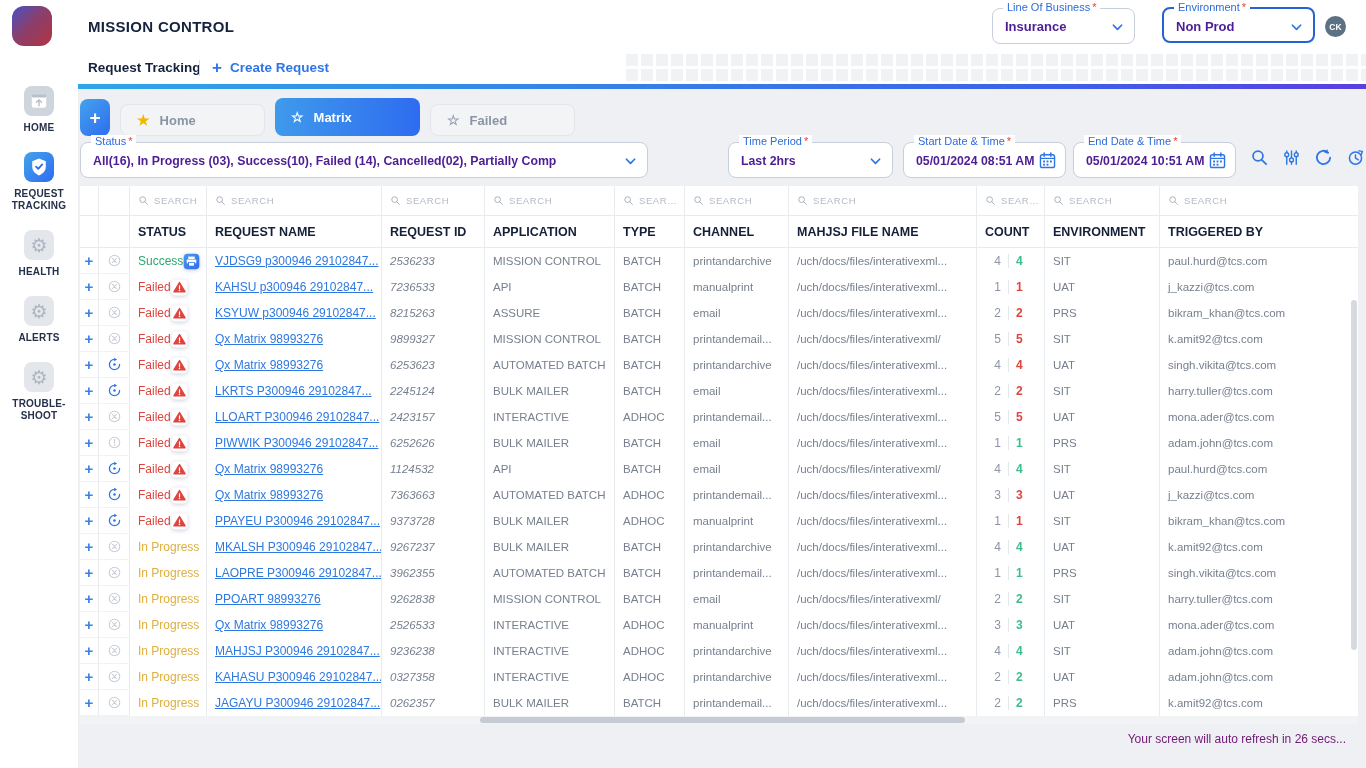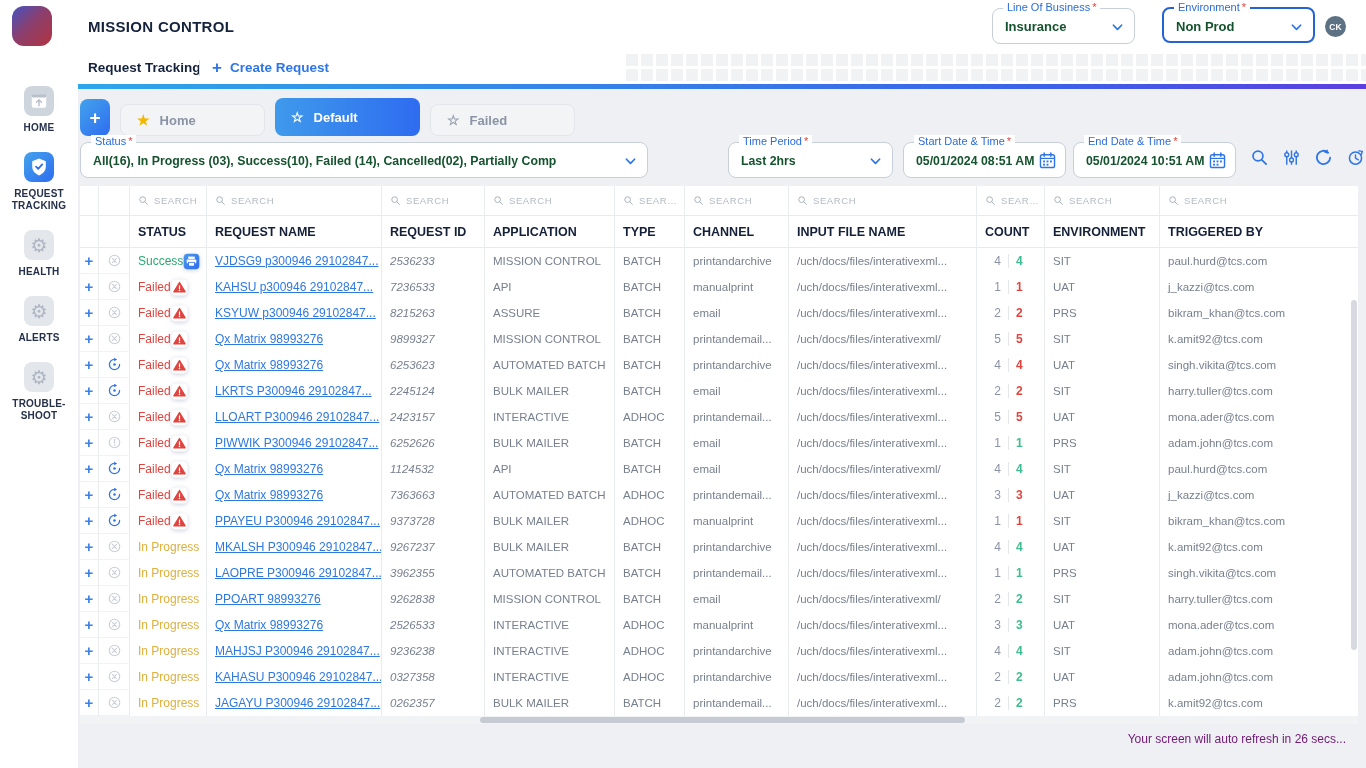--- a/index.html
+++ b/index.html
@@ -8,21 +8,21 @@
 
   
   .topbar { position:absolute; left:0; top:0; width:1366px; height:52px; background:#fff; z-index:6; }
   .logo { position:absolute; left:12px; top:6px; width:40px; height:40px; border-radius:12px;
           background:linear-gradient(135deg,#4453c4 0%, #8a3f6e 45%, #b23440 100%); }
   .app-title { position:absolute; left:88px; top:18px; font-size:15px; font-weight:bold; color:#15223c; letter-spacing:.3px; }
 
   .field { position:absolute; height:36px; border:1px solid #c7cfda; border-radius:8px; background:#fff; }
   .flbl { position:absolute; top:-8px; left:10px; background:#fff; font-size:11px; color:#2c6cd6; padding:0 4px; white-space:nowrap; }
   .flbl .ast { color:#e0443e; margin-left:2px; }
-  .fval { position:absolute; left:12px; top:10px; font-size:13px; font-weight:bold; color:#14532d; white-space:nowrap; overflow:hidden; max-width:82%; }
+  .fval { position:absolute; left:12px; top:10px; font-size:13px; font-weight:bold; color:#4c1d95; white-space:nowrap; overflow:hidden; max-width:82%; }
   .chev { position:absolute; right:10px; top:12px; width:13px; height:13px; color:#2e75e6; }
 
   .lob-field { left:992px; top:8px; width:143px; }
   .env-field { left:1162px; top:7px; width:153px; border:2px solid #2563d4; }
   .avatar { position:absolute; left:1325px; top:16px; width:21px; height:21px; border-radius:50%;
             background:#5c7183; color:#fff; font-size:8.5px; font-weight:bold;
             display:flex; align-items:center; justify-content:center; }
 
   
   .subbar { position:absolute; left:62px; top:52px; width:1304px; height:32px; background:#fff; z-index:5; }
@@ -259,21 +259,21 @@
 <div class="main">
 
   <div class="tabs-row">
     <button class="plus-tab">+</button>
     <div class="tab">
       <span class="star gold">★</span>
       <span>Home</span>
     </div>
     <div class="tab active">
       <span class="star white">☆</span>
-      <span>Default</span>
+      <span>Matrix</span>
     </div>
     <div class="tab">
       <span class="star gray">☆</span>
       <span>Failed</span>
     </div>
   </div>
 
   <div class="field status-field">
     <span class="flbl"><span>Status</span><span class="ast">*</span></span>
     <span class="fval small">All(16), In Progress (03), Success(10), Failed (14), Cancelled(02), Partially Completed (02), QC Pending (02)</span>
@@ -385,21 +385,21 @@
 
     <div class="grid-row header-row">
       <div></div>
         <div></div>
       <div class="th">STATUS</div>
       <div class="th">REQUEST NAME</div>
       <div class="th">REQUEST ID</div>
       <div class="th">APPLICATION</div>
       <div class="th">TYPE</div>
       <div class="th">CHANNEL</div>
-      <div class="th">INPUT FILE NAME</div>
+      <div class="th">MAHJSJ FILE NAME</div>
       <div class="th">COUNT</div>
       <div class="th">ENVIRONMENT</div>
       <div class="th">TRIGGERED BY</div>
     </div>
 
     <div class="tbody">
   <div class="grid-row tr">
     <div class="c-expand">
             <button class="expand-btn">+</button>
           </div>

